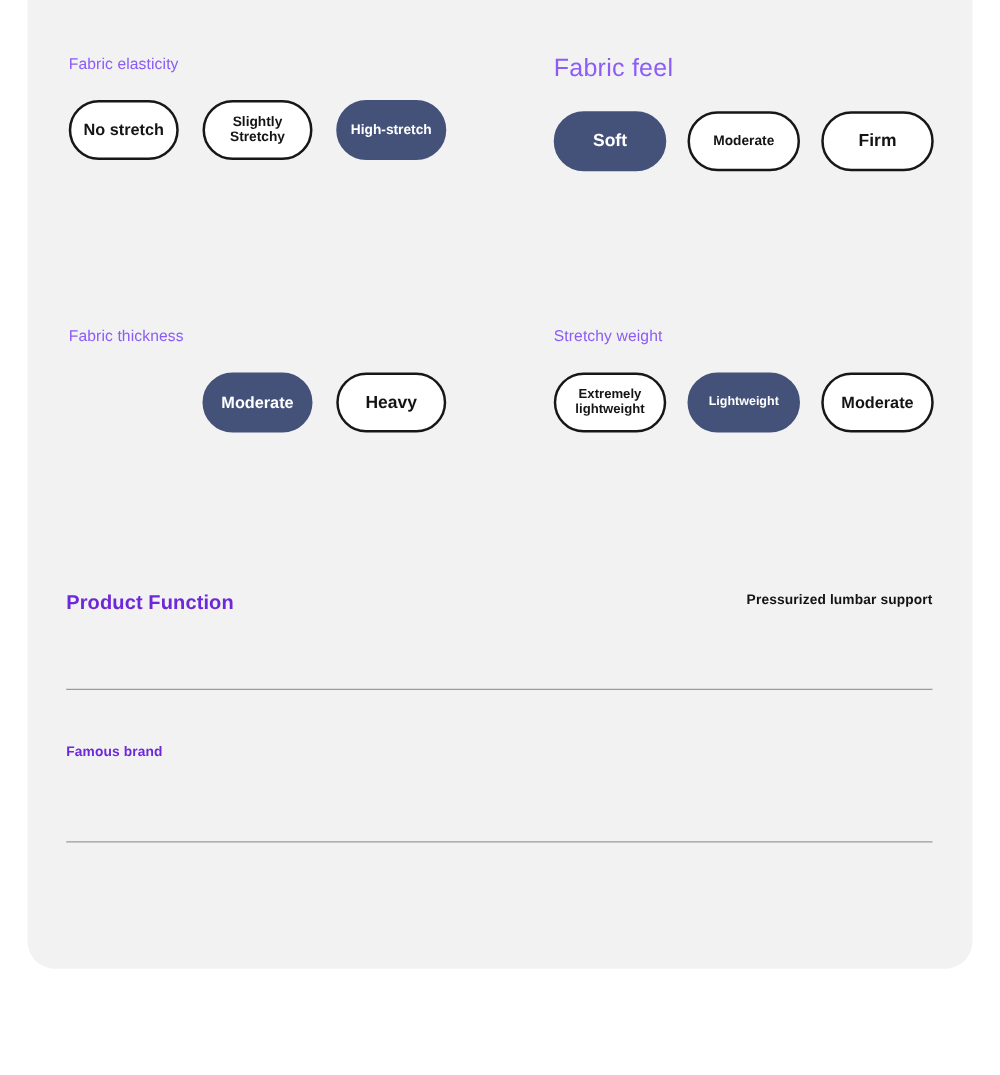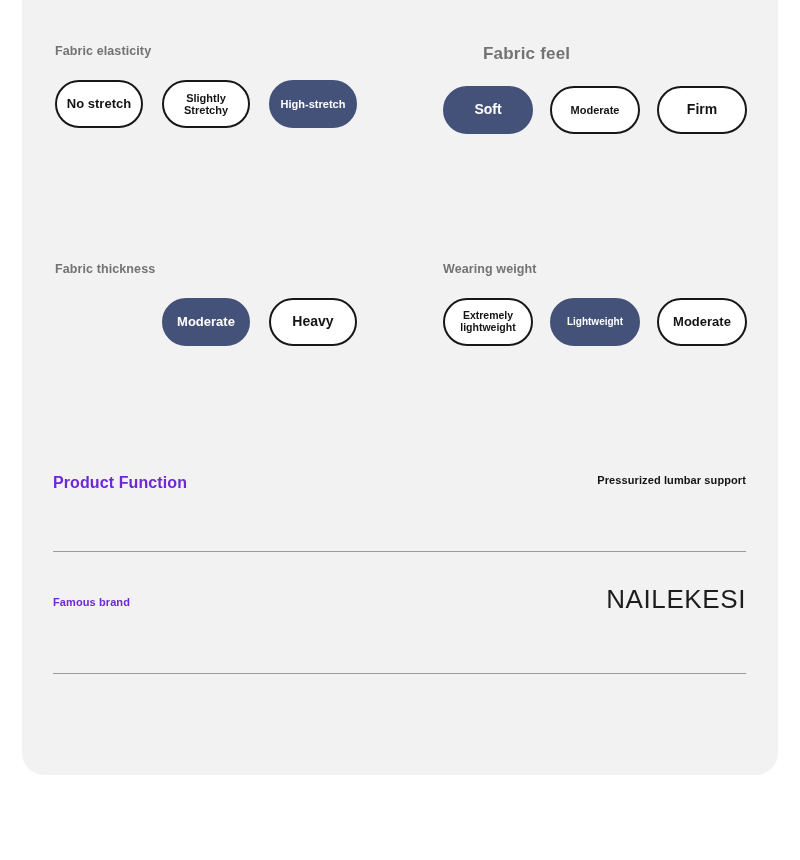--- a/index.html
+++ b/index.html
@@ -35,30 +35,29 @@
   }
   .attr-group {
     position: absolute;
   }
   .attr-group.c0 { left: 33px; }
   .attr-group.c1 { left: 421px; }
   .attr-group.r0 { top: 44px; }
   .attr-group.r1 { top: 262px; }
 
   .attr-title {
-    font-weight: bold;
-    color: #737373;
+    font-weight: normal;
+    color: #8b5cf6;
     font-size: 12.5px;
     letter-spacing: 0.1px;
     white-space: nowrap;
   }
   .attr-title.lg {
-    font-size: 17px;
+    font-size: 20px;
     letter-spacing: 0.2px;
-    margin-left: 40px;
   }
 
   .option-row {
     position: relative;
     margin-top: 22px;
     height: 48px;
   }
 
   .pill {
     position: absolute;
@@ -182,39 +181,38 @@
 
     <div class="attr-group c0 r1">
       <div class="attr-title">Fabric thickness</div>
       <div class="option-row">
         <div class="pill slot1 w-88 selected fs-13">Moderate</div>
         <div class="pill slot2 w-88 fs-17">Heavy</div>
       </div>
     </div>
 
     <div class="attr-group c1 r1">
-      <div class="attr-title">Wearing weight</div>
+      <div class="attr-title">Stretchy weight</div>
       <div class="option-row">
         <div class="pill slot0 w-90 fs-10-5">Extremely lightweight</div>
         <div class="pill slot1 w-90 selected fs-10">Lightweight</div>
         <div class="pill slot2 w-90 fs-13">Moderate</div>
       </div>
     </div>
 
   </div>
 
   <div class="info-block b0">
     <div class="info-row">
       <div class="info-label sz-big">Product Function</div>
       <div class="info-value sz-big">Pressurized lumbar support</div>
     </div>
     <div class="divider"></div>
   </div>
 
   <div class="info-block b1">
     <div class="info-row">
       <div class="info-label sz-sm">Famous brand</div>
-      <div class="info-value brand">NAILEKESI</div>
     </div>
     <div class="divider"></div>
   </div>
 
 </div>
 
 </body></html>

